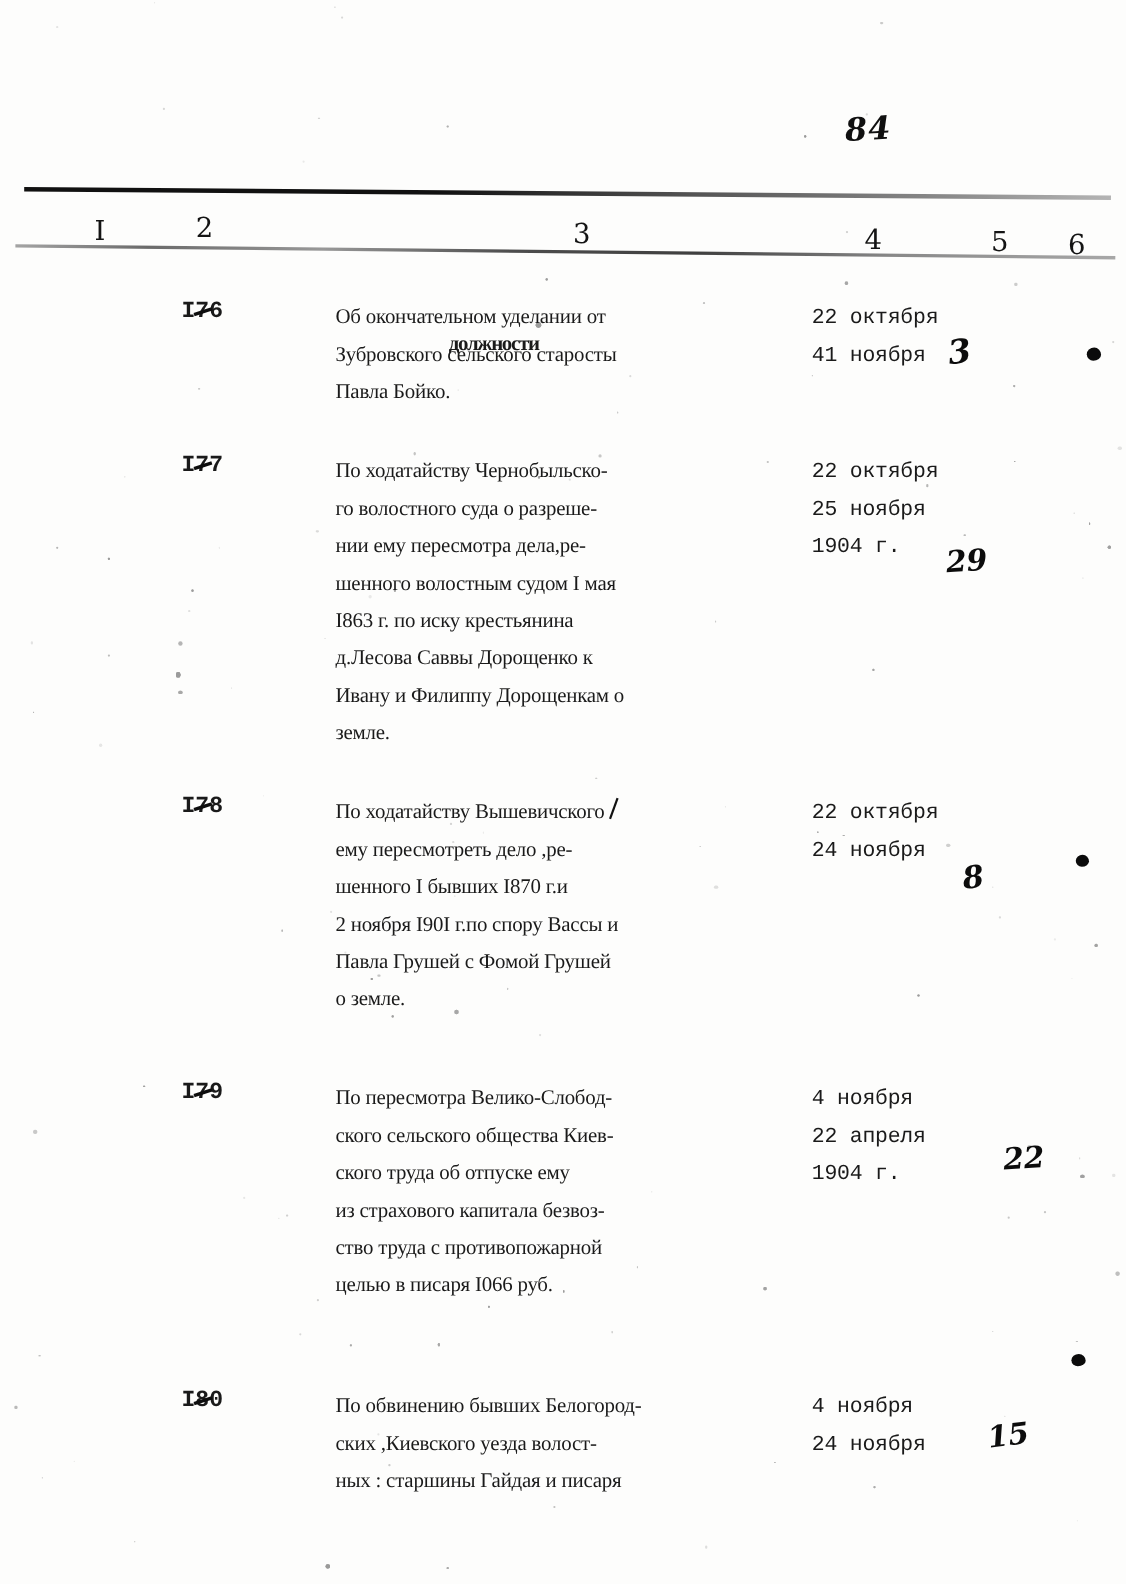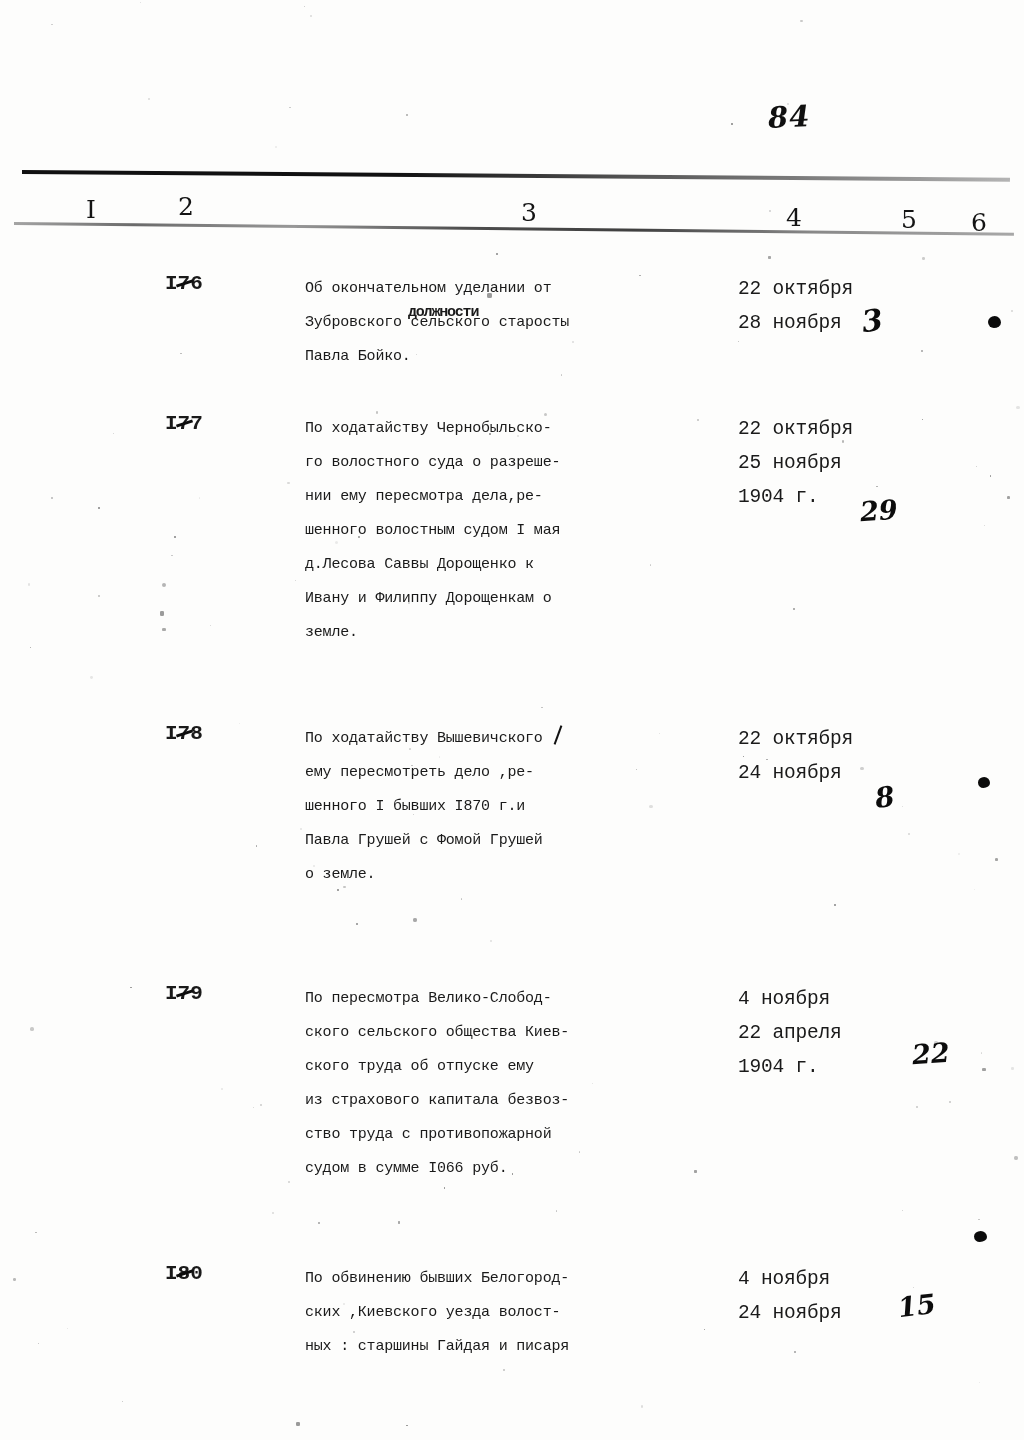--- a/index.html
+++ b/index.html
@@ -97,23 +97,24 @@
     width: 110px;
     font-size: 21px;
     font-weight: 700;
     letter-spacing: 0px;
     white-space: nowrap;
   }
   .col-desc {
     position: absolute;
     left: 305px;
     width: 430px;
-    font-size: 15px;
+    font-size: 19px;
     line-height: 34px;
     letter-spacing: -0.2px;
+    font-family: Liberation Serif, serif;
   }
   .col-dates {
     position: absolute;
     left: 738px;
     width: 160px;
     font-size: 19.5px;
     line-height: 34px;
     letter-spacing: -0.2px;
     white-space: nowrap;
   }
@@ -433,63 +434,65 @@
   <div class="entries" id="entries">
       <div class="entry" style="top: 272px;">
         <div class="col-num"><span>I</span><span class="num-strike">7</span><span>6</span></div>
         <div class="col-desc">
           <div class="desc-line">Об окончательном уделании от</div>
           <div class="desc-line" style="position: relative;">Зубровского сельского старосты<span class="over" style="position: absolute; left: 103px; top: -10px; font-weight: 700; letter-spacing: -1.2px;">должности</span></div>
           <div class="desc-line">Павла Бойко.</div>
         </div>
         <div class="col-dates">
           <div>22 октября</div>
-          <div>28 ноября</div>
+          <div>41 ноября</div>
         </div>
       </div>
       <div class="entry" style="top: 412px;">
         <div class="col-num"><span>I</span><span class="num-strike">7</span><span>7</span></div>
         <div class="col-desc">
           <div class="desc-line">По ходатайству Чернобыльско-</div>
           <div class="desc-line">го волостного суда о разреше-</div>
           <div class="desc-line">нии ему пересмотра дела,ре-</div>
           <div class="desc-line">шенного волостным судом I мая</div>
+          <div class="desc-line">I863 г. по иску крестьянина</div>
           <div class="desc-line">д.Лесова Саввы Дорощенко к</div>
           <div class="desc-line">Ивану и Филиппу Дорощенкам о</div>
           <div class="desc-line">земле.</div>
         </div>
         <div class="col-dates">
           <div>22 октября</div>
           <div>25 ноября</div>
           <div>1904 г.</div>
         </div>
       </div>
       <div class="entry" style="top: 722px;">
         <div class="col-num"><span>I</span><span class="num-strike">7</span><span>8</span></div>
         <div class="col-desc">
           <div class="desc-line" style="position: relative;">По ходатайству Вышевичского<span style="position: absolute; left: 252px; top: 3px; width: 2px; height: 20px; background: rgb(17, 17, 17); transform: rotate(20deg);"></span></div>
           <div class="desc-line">ему пересмотреть дело ,ре-</div>
           <div class="desc-line">шенного I бывших I870 г.и</div>
+          <div class="desc-line">2 ноября I90I г.по спору Вассы и</div>
           <div class="desc-line">Павла Грушей с Фомой Грушей</div>
           <div class="desc-line">о земле.</div>
         </div>
         <div class="col-dates">
           <div>22 октября</div>
           <div>24 ноября</div>
         </div>
       </div>
       <div class="entry" style="top: 982px;">
         <div class="col-num"><span>I</span><span class="num-strike">7</span><span>9</span></div>
         <div class="col-desc">
           <div class="desc-line">По пересмотра Велико-Слобод-</div>
           <div class="desc-line">ского сельского общества Киев-</div>
           <div class="desc-line">ского труда об отпуске ему</div>
           <div class="desc-line">из страхового капитала безвоз-</div>
           <div class="desc-line">ство труда с противопожарной</div>
-          <div class="desc-line">судом в сумме I066 руб.</div>
+          <div class="desc-line">целью в писаря I066 руб.</div>
         </div>
         <div class="col-dates">
           <div>4 ноября</div>
           <div>22 апреля</div>
           <div>1904 г.</div>
         </div>
       </div>
       <div class="entry" style="top: 1262px;">
         <div class="col-num"><span>I</span><span class="num-strike">8</span><span>0</span></div>
         <div class="col-desc">

